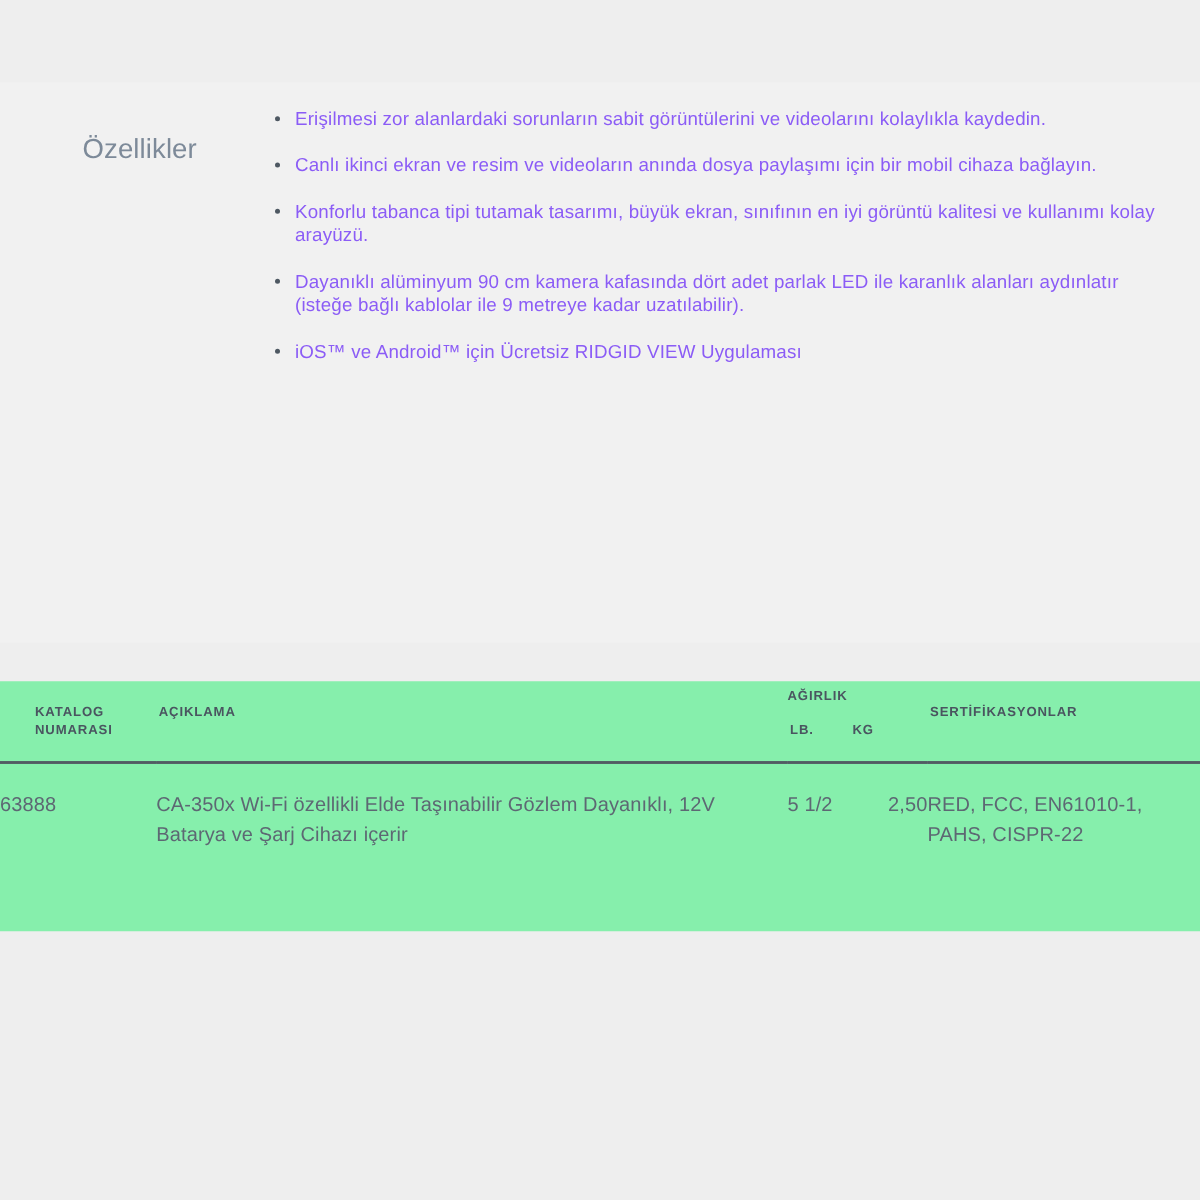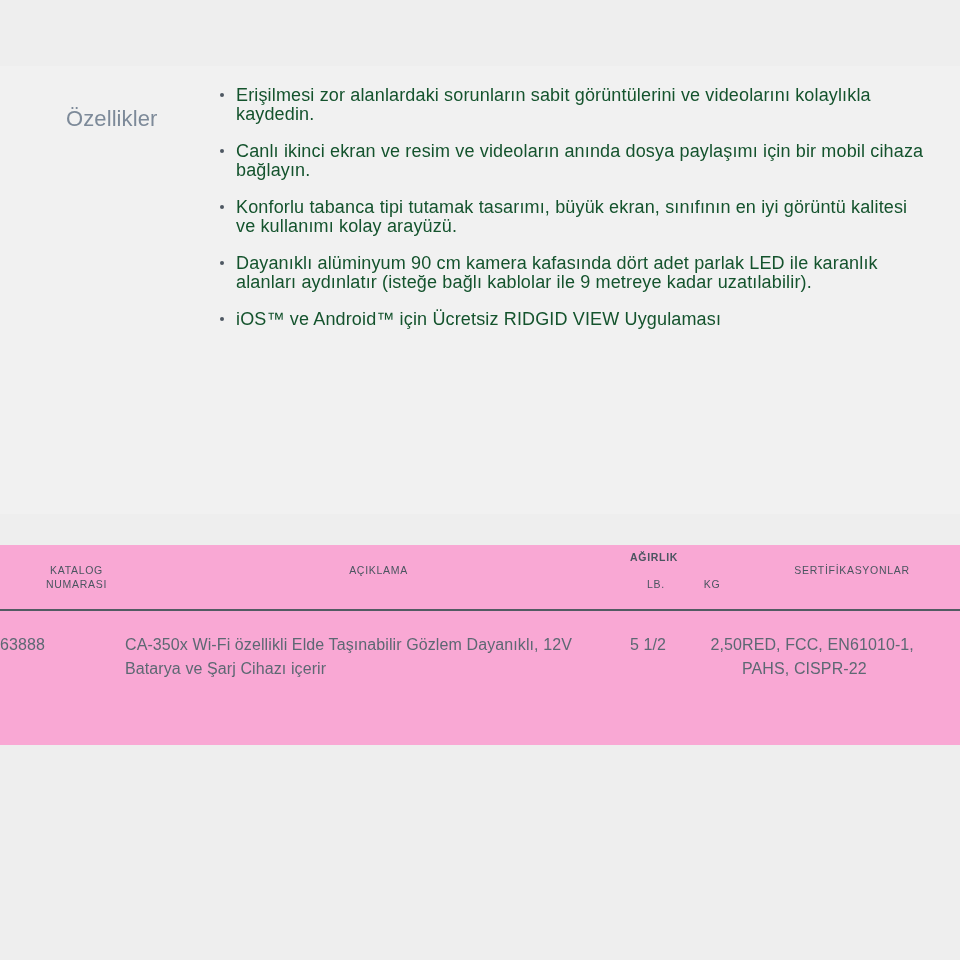--- a/index.html
+++ b/index.html
@@ -42,23 +42,23 @@
   .features-list {
     flex: 1 1 auto;
     list-style: none;
     margin: 0;
     padding: 0 0 0 6px;
   }
   .feature-item {
     position: relative;
     padding-left: 18px;
     margin-bottom: 18px;
-    font-size: 18px;
+    font-size: 15px;
     line-height: 19px;
-    color: #14532d;
+    color: #8b5cf6;
     letter-spacing: 0.15px;
     max-width: 690px;
   }
   .feature-item:last-child {
     margin-bottom: 1px;
   }
   .feature-bullet {
     position: absolute;
     left: 2px;
     top: 7px;
@@ -68,21 +68,21 @@
     background: #4e5862;
   }
 
   
   .table-panel {
     position: absolute;
     left: 0;
     top: 545px;
     width: 960px;
     height: 200px;
-    background: #f9a8d4;
+    background: #86efac;
     box-sizing: border-box;
   }
   .spec-table {
     width: 100%;
     border-collapse: collapse;
     table-layout: fixed;
   }
   .spec-table col.c-catalog { width: 125px; }
   .spec-table col.c-desc    { width: 505px; }
   .spec-table col.c-lb      { width: 50px;  }
@@ -103,24 +103,24 @@
     text-align: left;
     padding-left: 2px;
   }
 
   .head-row th {
     border: none;
     border-bottom: 2px solid #525b63;
     padding: 0 0 18px 0;
     vertical-align: bottom;
     font-size: 10.5px;
-    font-weight: 400;
+    font-weight: 700;
     color: #4a5560;
     letter-spacing: 0.7px;
-    text-align: center;
+    text-align: left;
     line-height: 14px;
   }
   .head-row th.th-catalog { padding-left: 28px; }
   .head-row th.th-desc    { padding-left: 2px;  }
   .head-row th.th-lb      { padding-left: 2px;  }
   .head-row th.th-kg      { padding-left: 2px;  }
   .head-row th.th-cert    { padding-left: 2px;  }
 
   .head-row th.th-catalog,
   .head-row th.th-desc,

